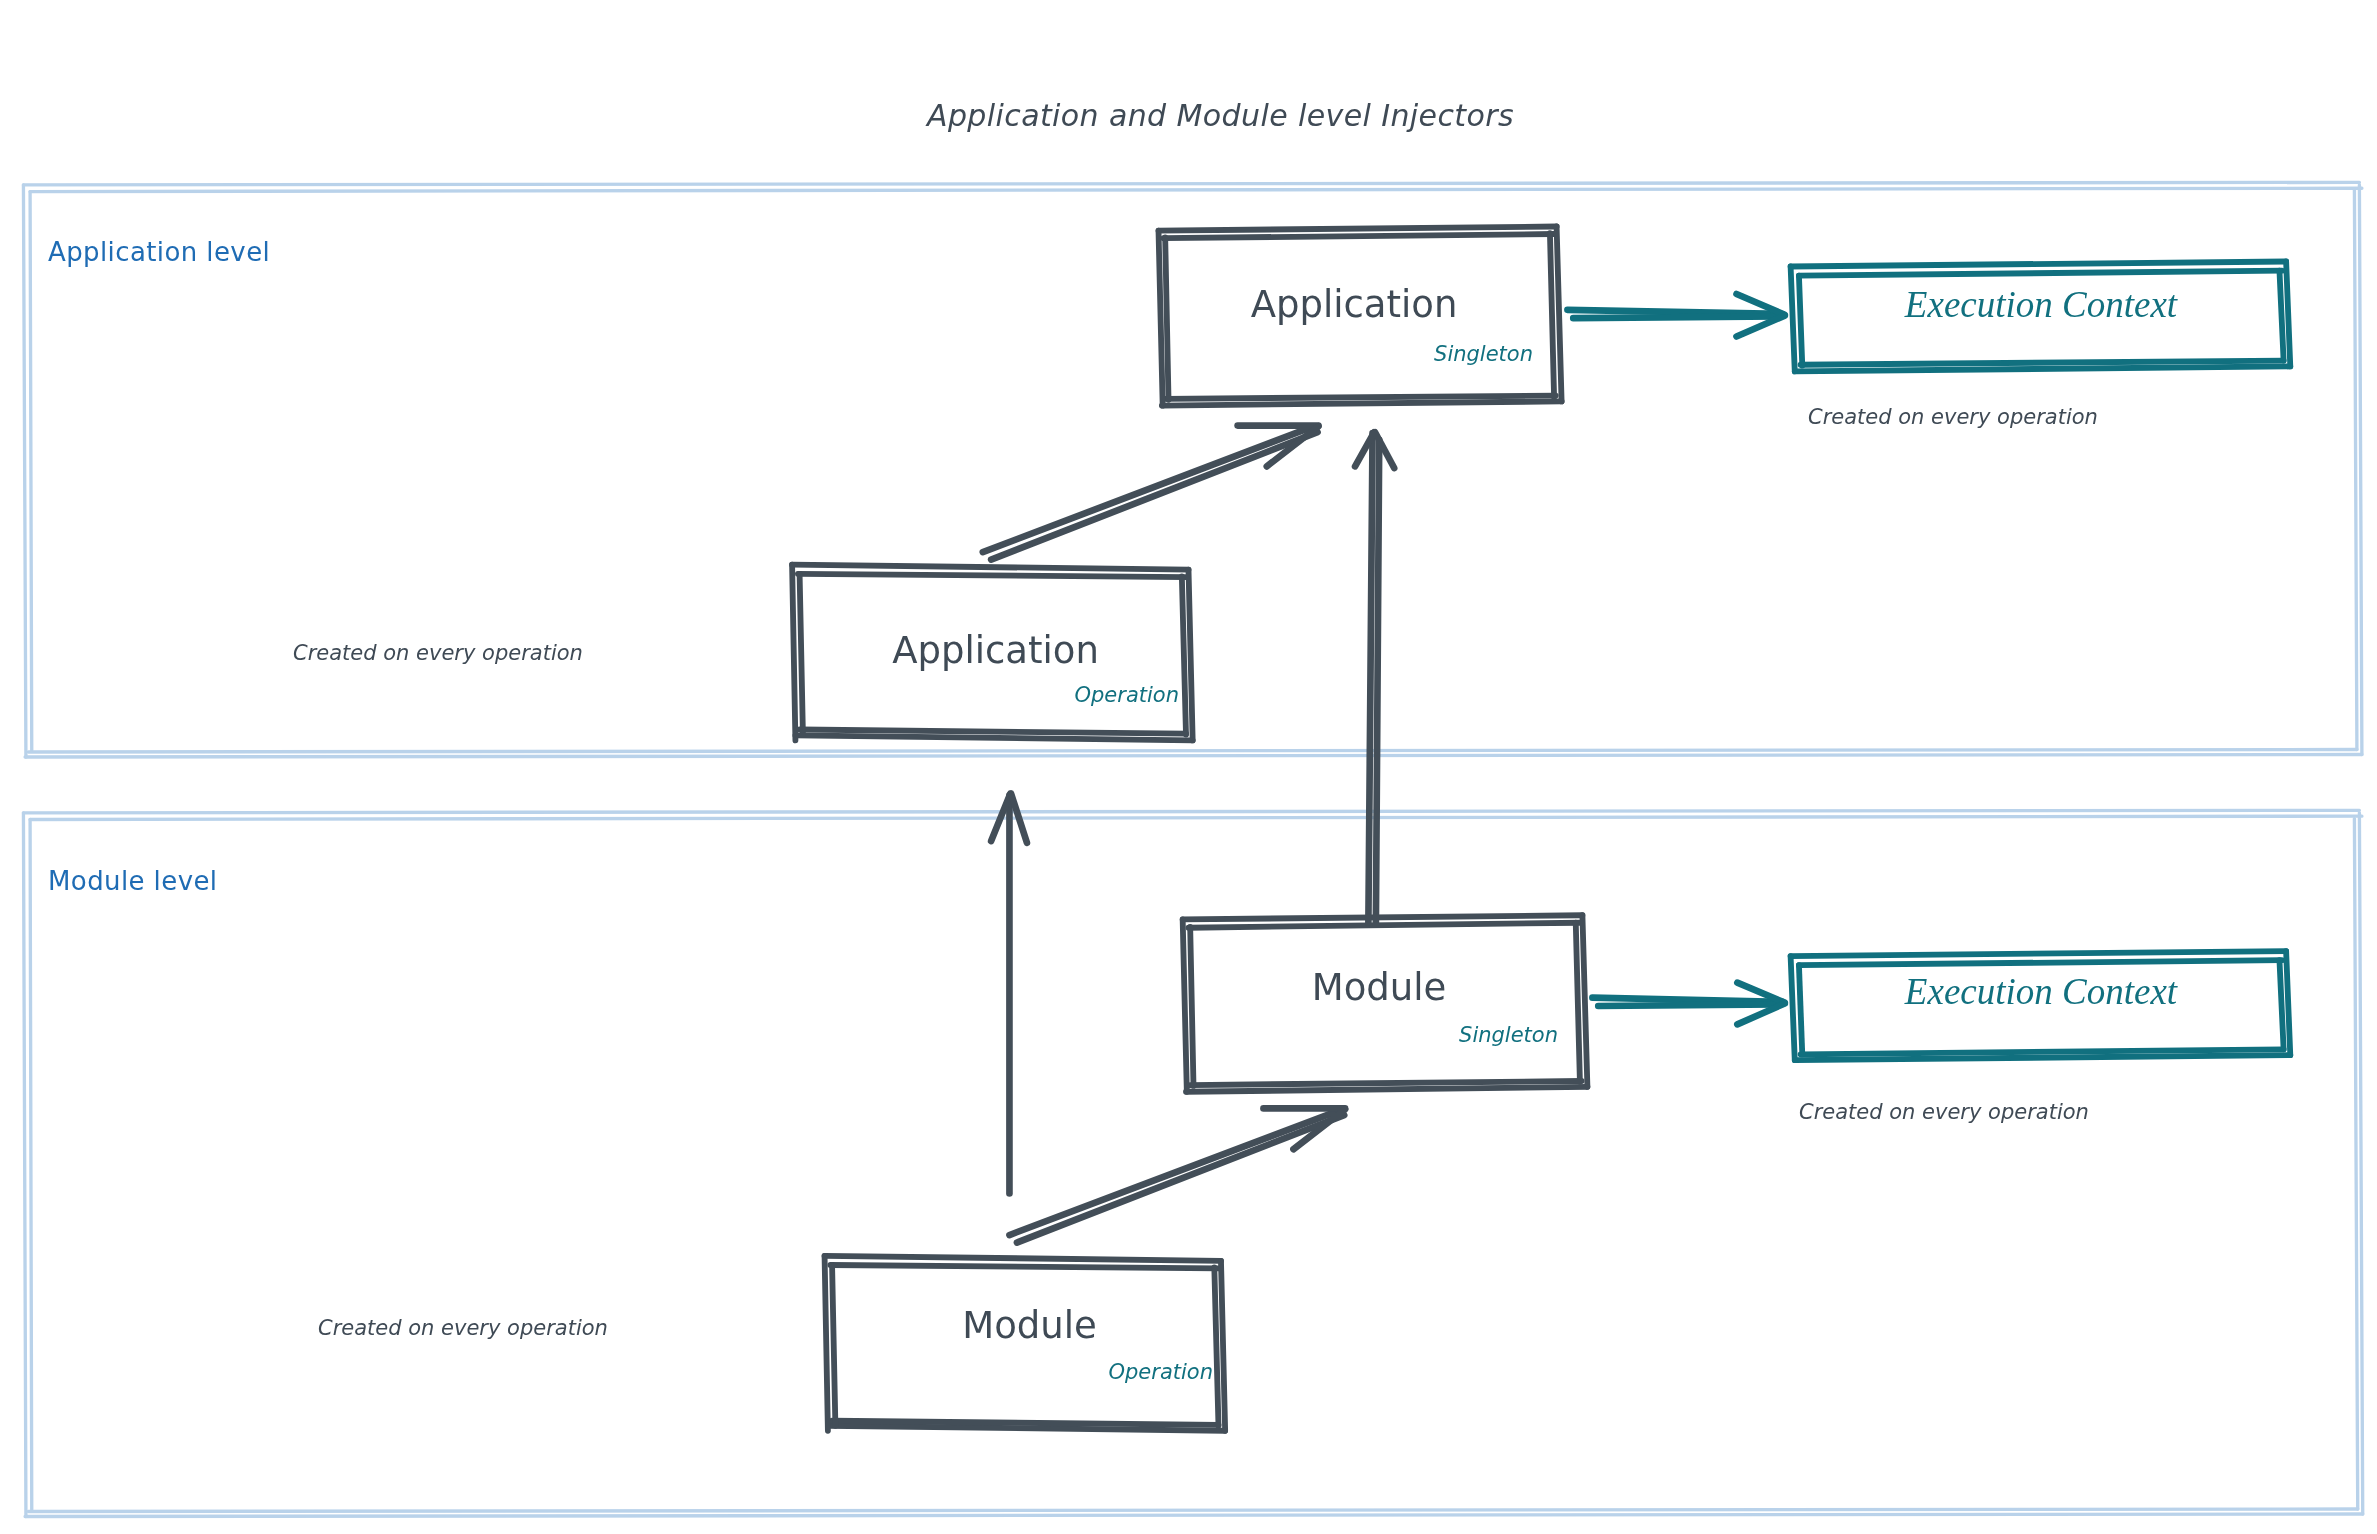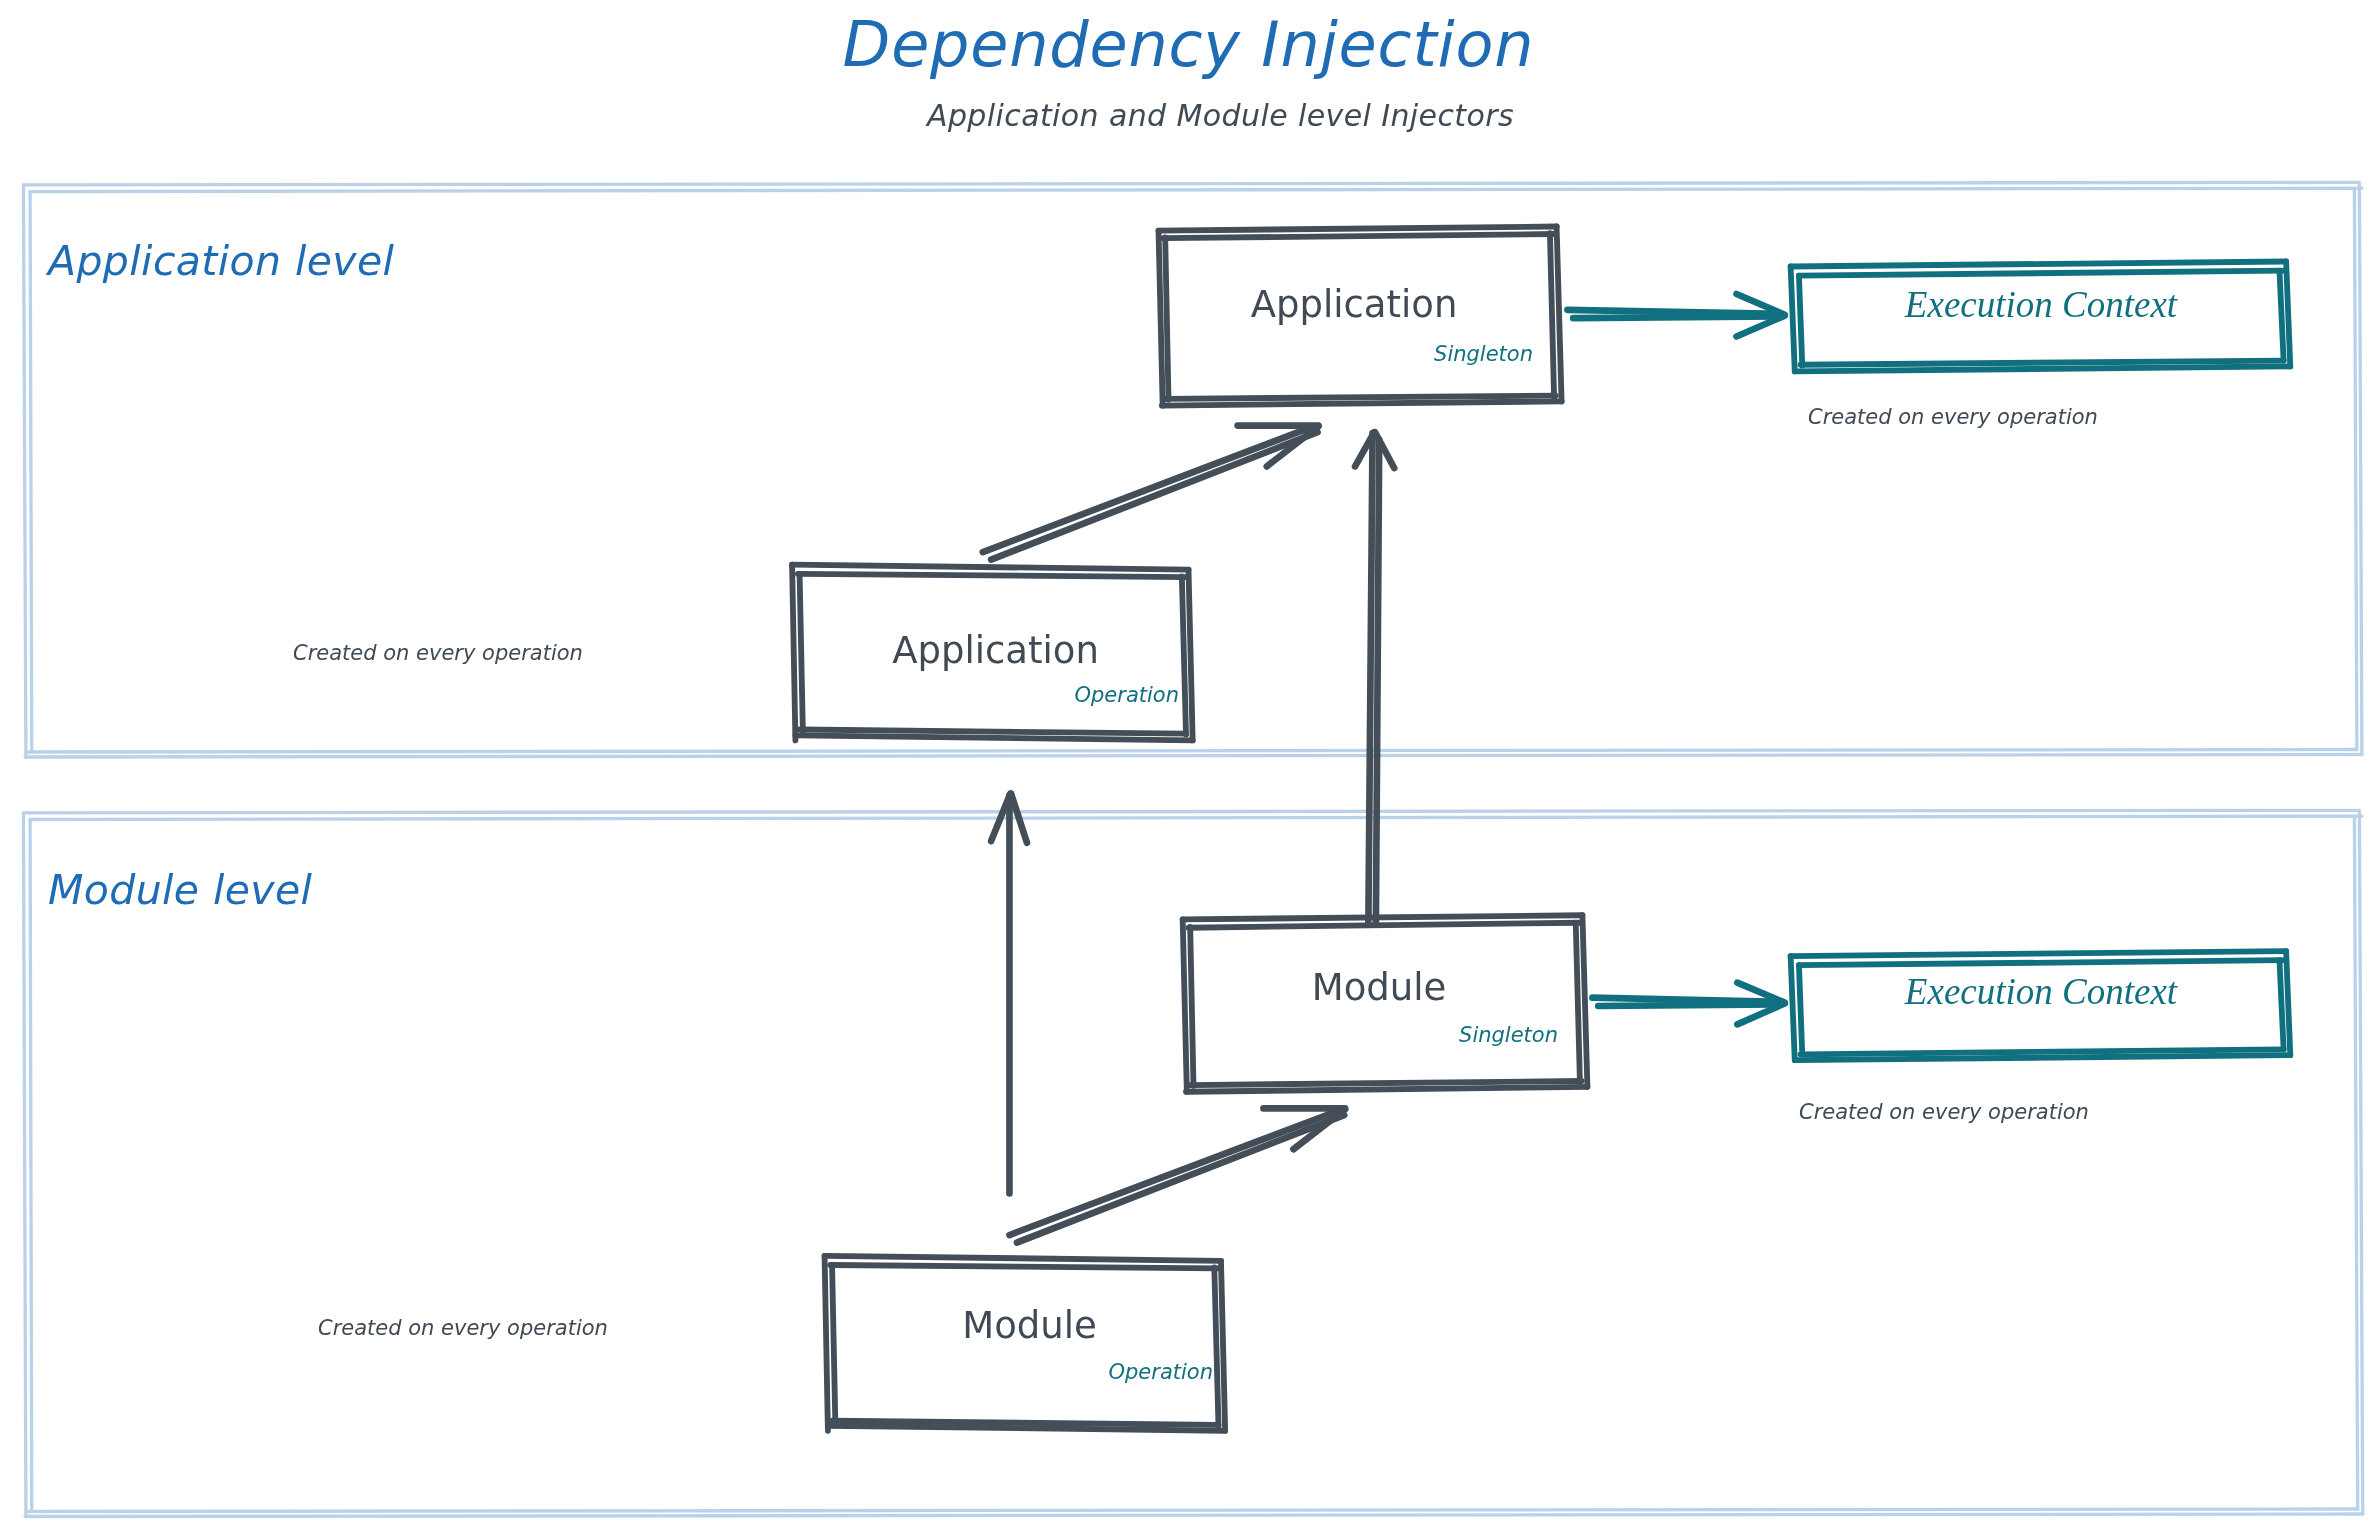--- a/index.html
+++ b/index.html
@@ -45,23 +45,22 @@
     text-align: center;
     font-size: 30px;
     color: #3f4a55;
     letter-spacing: 0.4px;
     font-style: italic;
     margin-left: 32px;
   }
 
   
   .panel-title {
-    font-size: 41px;
+    font-size: 26px;
     color: #1f6cb4;
-    font-style: italic;
     letter-spacing: 0.4px;
   }
   #panel-app-title  { left: 48px;  top: 237px; }
   #panel-mod-title  { left: 48px;  top: 866px; }
 
   
   .node-title {
     font-size: 37px;
     color: #3f4a55;
     text-align: center;
@@ -238,21 +237,20 @@
       <path d="M1674 562 L1651 519"></path>
     </g>
 
     <g fill="none" stroke="#434e58" stroke-width="8" stroke-linecap="round">
       <path d="M1212 1433 L1212 955"></path>
       <path d="M1190 1010 L1213 953"></path>
       <path d="M1233 1012 L1214 953"></path>
     </g>
   </svg>
 
-  <div class="txt" id="title">Dependency Injection</div>
   <div class="txt" id="subtitle">Application and Module level Injectors</div>
 
   <div class="txt panel-title" id="panel-app-title">Application level</div>
   <div class="txt panel-title" id="panel-mod-title">Module level</div>
 
   <div class="txt node-title" id="n1-title">Application</div>
   <div class="txt node-sub" id="n1-sub">Singleton</div>
 
   <div class="txt node-title" id="n2-title">Application</div>
   <div class="txt node-sub" id="n2-sub">Operation</div>

